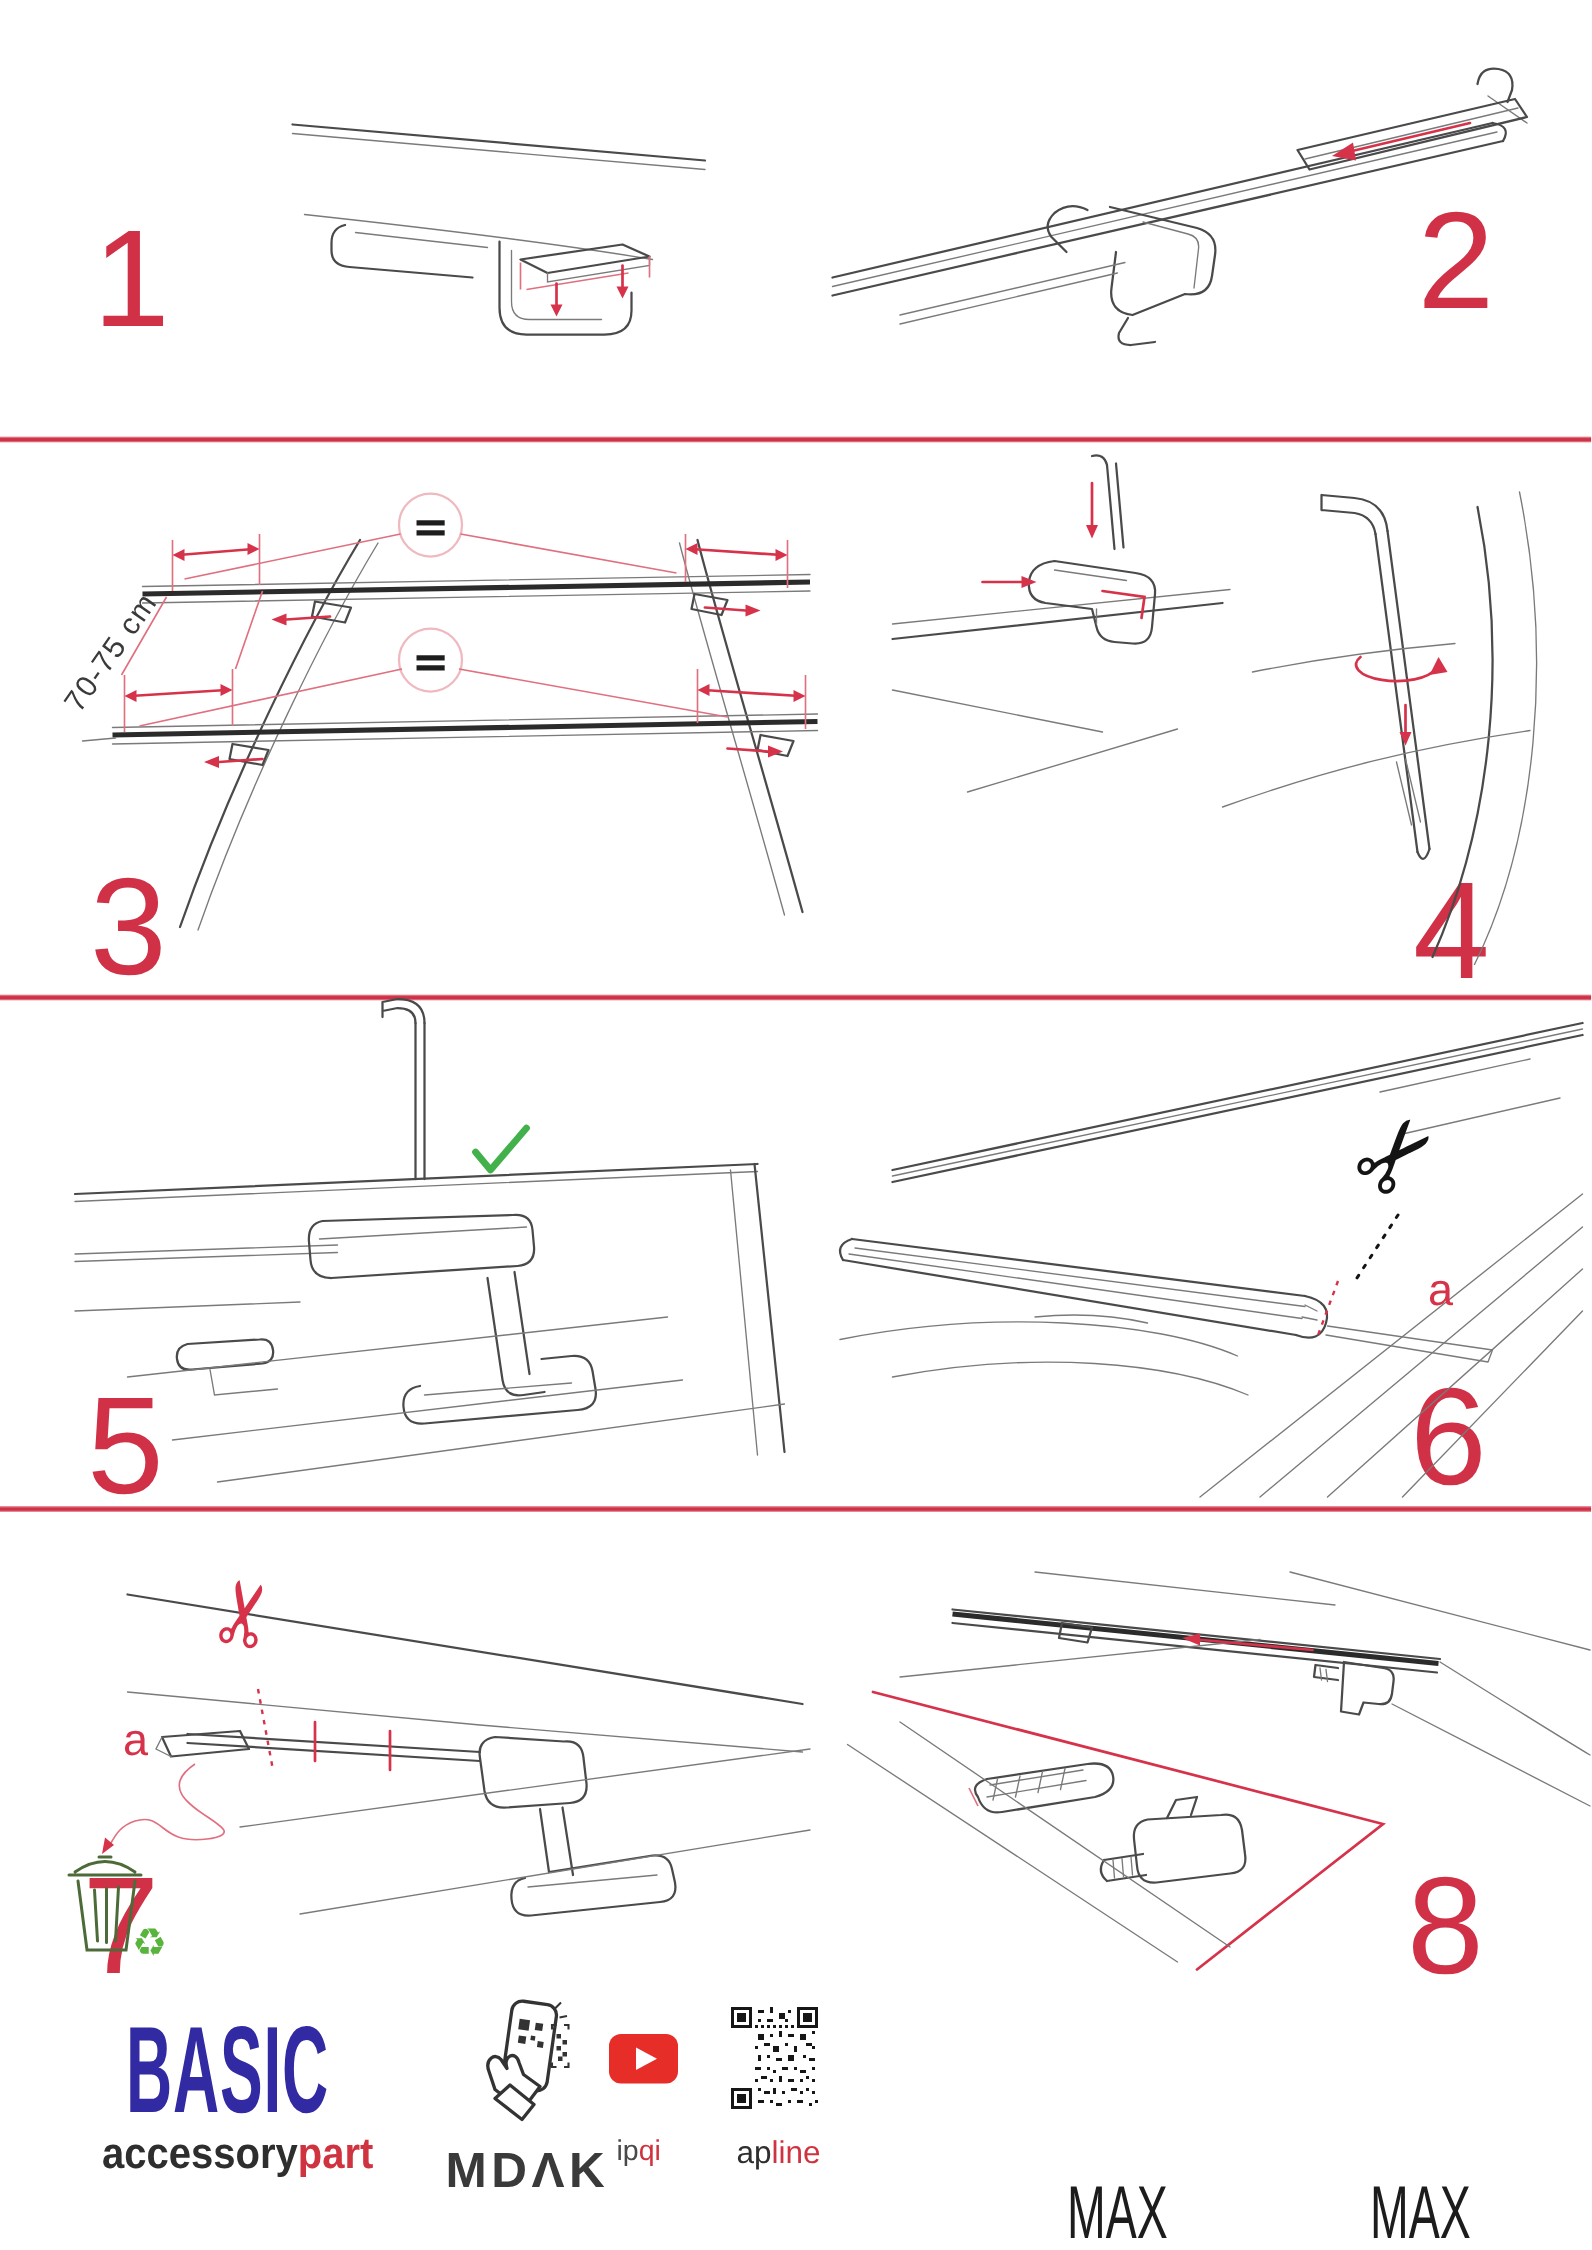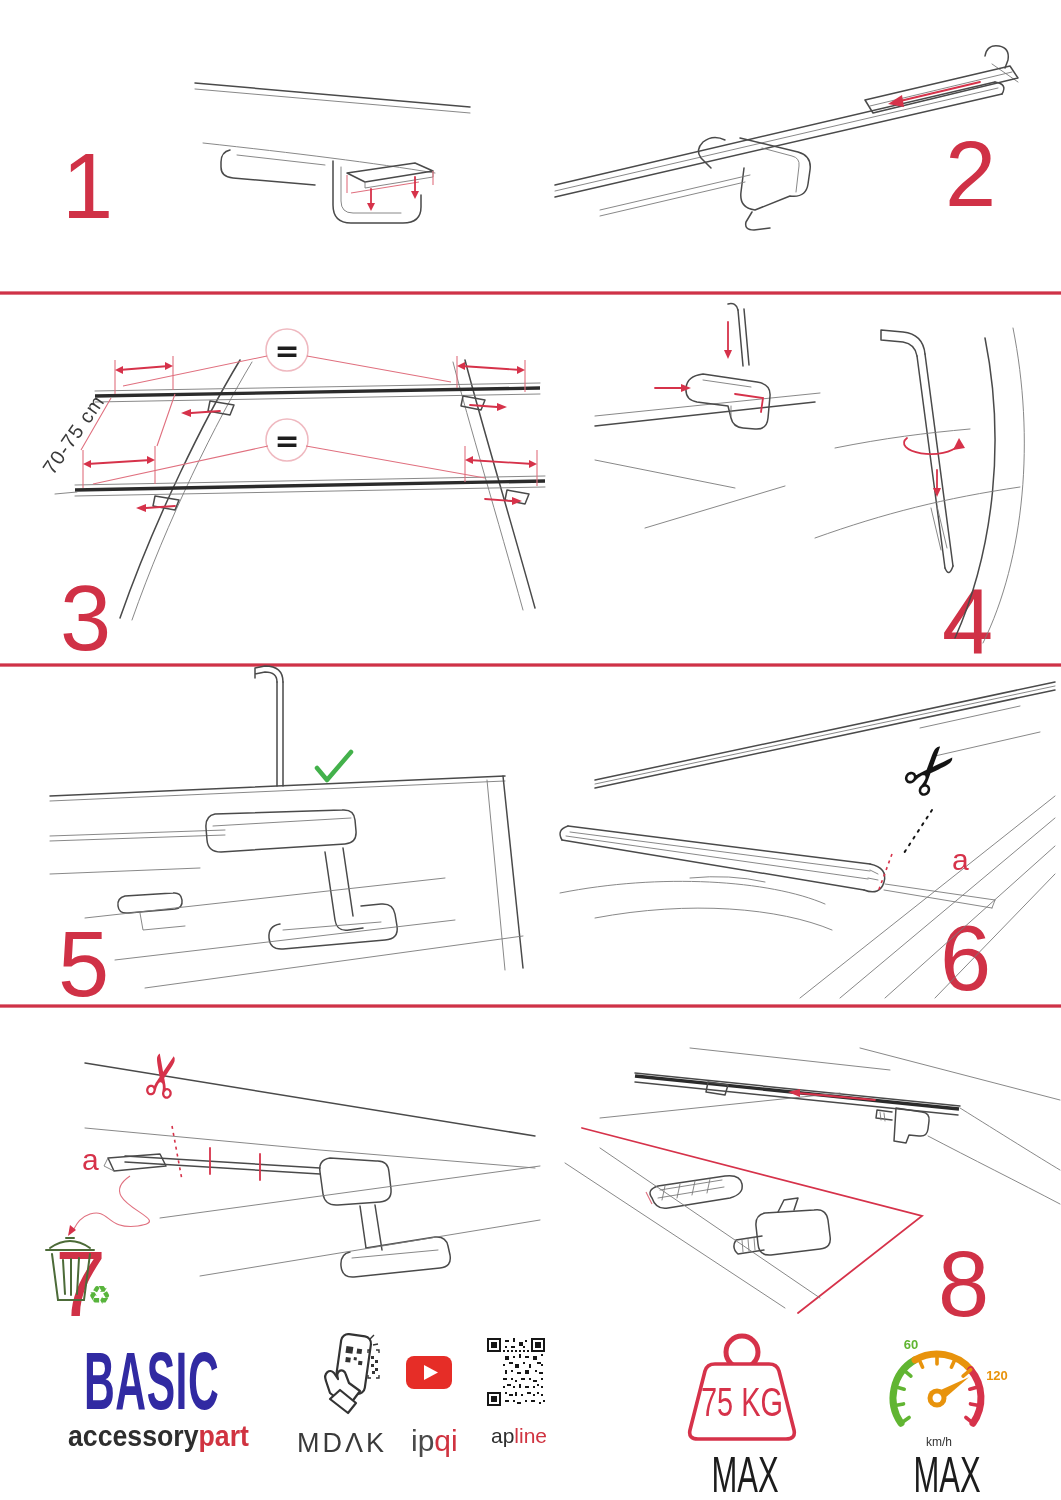--- a/index.html
+++ b/index.html
@@ -24,22 +24,22 @@
   .eqtext{fill:#1d1d1d;font-size:30px;font-weight:bold;font-family:"DejaVu Sans",sans-serif;}
   .scis-black{fill:#141414;font-family:"DejaVu Sans",sans-serif;}
   .scis-red{fill:#d6324a;font-family:"DejaVu Sans",sans-serif;}
   .recy{fill:#58b43c;font-family:"DejaVu Sans",sans-serif;font-size:26px;}
   
   .basic{position:absolute;left:84px;top:1340px;color:#312aa2;font-size:82px;line-height:1;
          font-weight:bold;letter-spacing:1px;transform:scale(0.52,1);transform-origin:left top;white-space:nowrap;}
   .wordmark{position:absolute;font-weight:bold;font-size:29px;line-height:1;white-space:nowrap;
             transform-origin:left top;}
   .wm-dark{color:#2e2e2e;} .wm-red{color:#d03340;}
-  .mdak{position:absolute;left:297px;top:1428px;font-size:27px;font-weight:normal;letter-spacing:3px;color:#3a3a3a;}
-  .ipqi{position:absolute;left:411px;top:1424px;font-size:30px;color:#4a4a4a;}
+  .mdak{position:absolute;left:297px;top:1428px;font-size:33px;font-weight:bold;letter-spacing:3px;color:#3a3a3a;}
+  .ipqi{position:absolute;left:411px;top:1424px;font-size:19px;color:#4a4a4a;}
   .apline{position:absolute;left:491px;top:1424px;font-size:21px;color:#2e2e2e;}
   .maxlabel{position:absolute;width:150px;text-align:center;color:#1c1c1c;font-size:50px;line-height:1;
             transform:scale(0.62,1);transform-origin:center top;}
   .wtext{fill:#d6324a;font-family:"Liberation Sans",sans-serif;font-size:40px;}
   .gauge-num{font-family:"Liberation Sans",sans-serif;font-size:13px;font-weight:bold;}
   .kmh{fill:#333;font-family:"Liberation Sans",sans-serif;font-size:12px;}
 </style>
 </head>
 <body>
 
@@ -451,42 +451,17 @@
         <rect x="19" y="31" width="1" height="1"></rect>
         <rect x="22" y="31" width="2" height="1"></rect>
         <rect x="26" y="32" width="1" height="1"></rect>
         <rect x="28" y="31" width="1" height="1"></rect>
     </svg>
   </div>
   <div class="apline">
     <span>ap</span><span class="wm-red">line</span>
   </div>
 
-  <div class="panel" style="left:670px;top:1330px;">
-    <svg width="150" height="120" viewBox="0 0 150 120">
-      <circle cx="72" cy="22" r="16" fill="none" stroke="#d6324a" stroke-width="5"></circle>
-      <path d="M45,34 L99,34 Q107,34 109,41 L124,100 Q126,109 116,109 L28,109 Q18,109 20,100 L35,41 Q37,34 45,34 Z" fill="#fff" stroke="#d6324a" stroke-width="3.6" stroke-linejoin="round"></path>
-      <text class="wtext" x="72" y="86" text-anchor="middle" textLength="82" lengthAdjust="spacingAndGlyphs">75 KG</text>
-    </svg>
-  </div>
   <div class="maxlabel" style="left:670px;top:1450px;">MAX</div>
 
-  <div class="panel" style="left:875px;top:1335px;">
-    <svg width="140" height="115" viewBox="0 0 140 115">
-      <path d="M26,88.2 A44,44 0 0 1 40,24.9" fill="none" stroke="#61b532" stroke-width="7" stroke-linecap="round"></path>
-      <path d="M40,24.9 A44,44 0 0 1 95.7,34.7" fill="none" stroke="#e8930c" stroke-width="7" stroke-linecap="round"></path>
-      <path d="M95.7,34.7 A44,44 0 0 1 98,88.2" fill="none" stroke="#d6324a" stroke-width="7" stroke-linecap="round"></path>
-      <g stroke-width="3.6" stroke-linecap="round">
-        <path d="M26,88.2 L34.1,82.5 M18.7,70.7 L28.5,68.9 M19.5,51.6 L29.2,54.2 M28.3,34.7 L35.9,41.1" stroke="#61b532"></path>
-        <path d="M43.4,23.1 L47.6,32.2 M62,19 L62,29 M80.6,23.1 L76.4,32.2 M95.7,34.7 L88.1,41.1" stroke="#e8930c"></path>
-        <path d="M104.5,51.6 L94.8,54.2 M105.3,70.7 L95.5,68.9 M98,88.2 L90.9,82.5" stroke="#d6324a"></path>
-      </g>
-      <polygon points="93.9,42.3 59,58 63,69" fill="#e8930c"></polygon>
-      <circle cx="62" cy="63" r="9.5" fill="#e8930c"></circle>
-        <circle cx="62" cy="63" r="4.5" fill="#fff"></circle>
-      <text class="gauge-num" x="36" y="14" fill="#61b532" text-anchor="middle">60</text>
-      <text class="gauge-num" x="122" y="45" fill="#e8930c" text-anchor="middle">120</text>
-      <text class="kmh" x="64" y="111" text-anchor="middle">km/h</text>
-    </svg>
-  </div>
   <div class="maxlabel" style="left:872px;top:1450px;">MAX</div>
 
 </div>
 
 </body></html>

